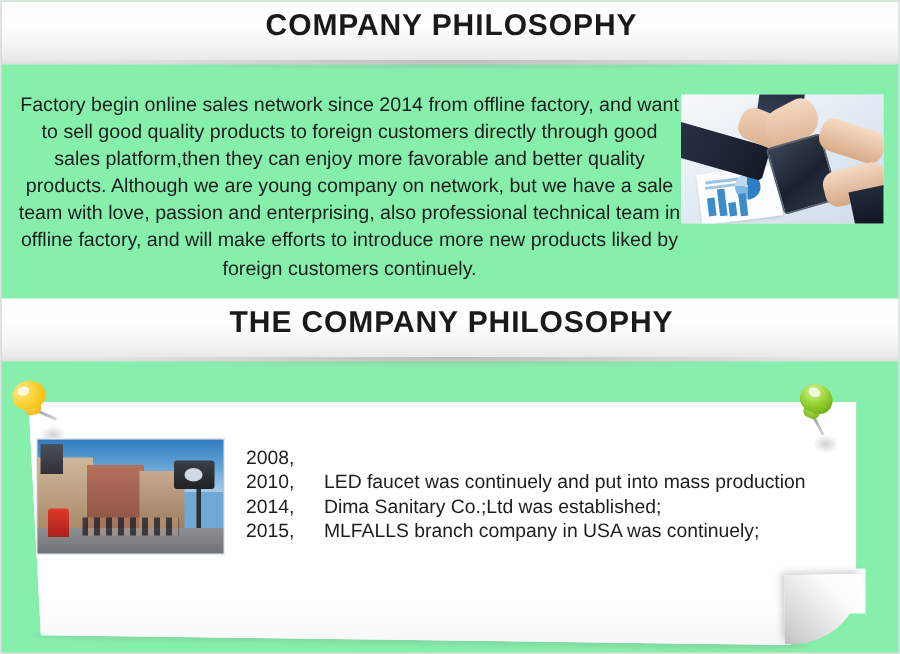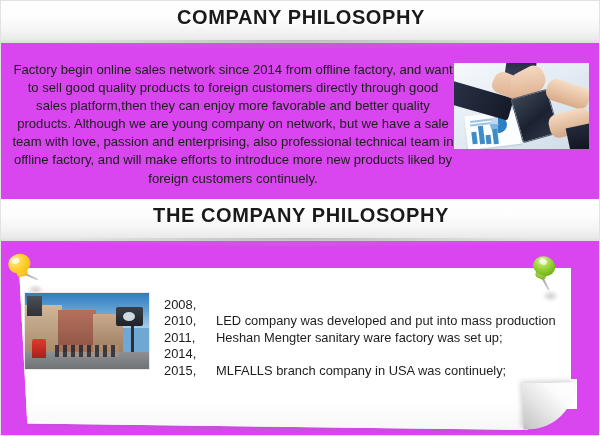--- a/index.html
+++ b/index.html
@@ -10,21 +10,21 @@
   }
   body {
     font-family: "Liberation Sans", sans-serif;
     -webkit-font-smoothing: antialiased;
   }
 
   #page {
     position: relative;
     width: 600px;
     height: 436px;
-    background: #d946ef;
+    background: #86efac;
     overflow: hidden;
     box-sizing: border-box;
     border: 1px solid #e2e2e2;
   }
 
   
 
   .banner {
     position: absolute;
     left: 0;
@@ -471,28 +471,25 @@
       <div class="st-clock"></div>
       <div class="st-clockface"></div>
     </div>
 
     <div class="dev-list">
       <div class="dev-row">
         <span class="dev-year">2008,</span>
       </div>
       <div class="dev-row">
         <span class="dev-year">2010,</span>
-        <span class="dev-desc">LED company was developed and put into mass production</span>
-      </div>
-      <div class="dev-row">
-        <span class="dev-year">2011,</span>
-        <span class="dev-desc">Heshan Mengter sanitary ware factory was set up;</span>
+        <span class="dev-desc">LED faucet was continuely and put into mass production</span>
       </div>
       <div class="dev-row">
         <span class="dev-year">2014,</span>
+        <span class="dev-desc">Dima Sanitary Co.;Ltd was established;</span>
       </div>
       <div class="dev-row">
         <span class="dev-year">2015,</span>
         <span class="dev-desc">MLFALLS branch company in USA was continuely;</span>
       </div>
     </div>
 
     <div class="page-curl-mask"></div>
     <div class="page-curl"></div>
 

